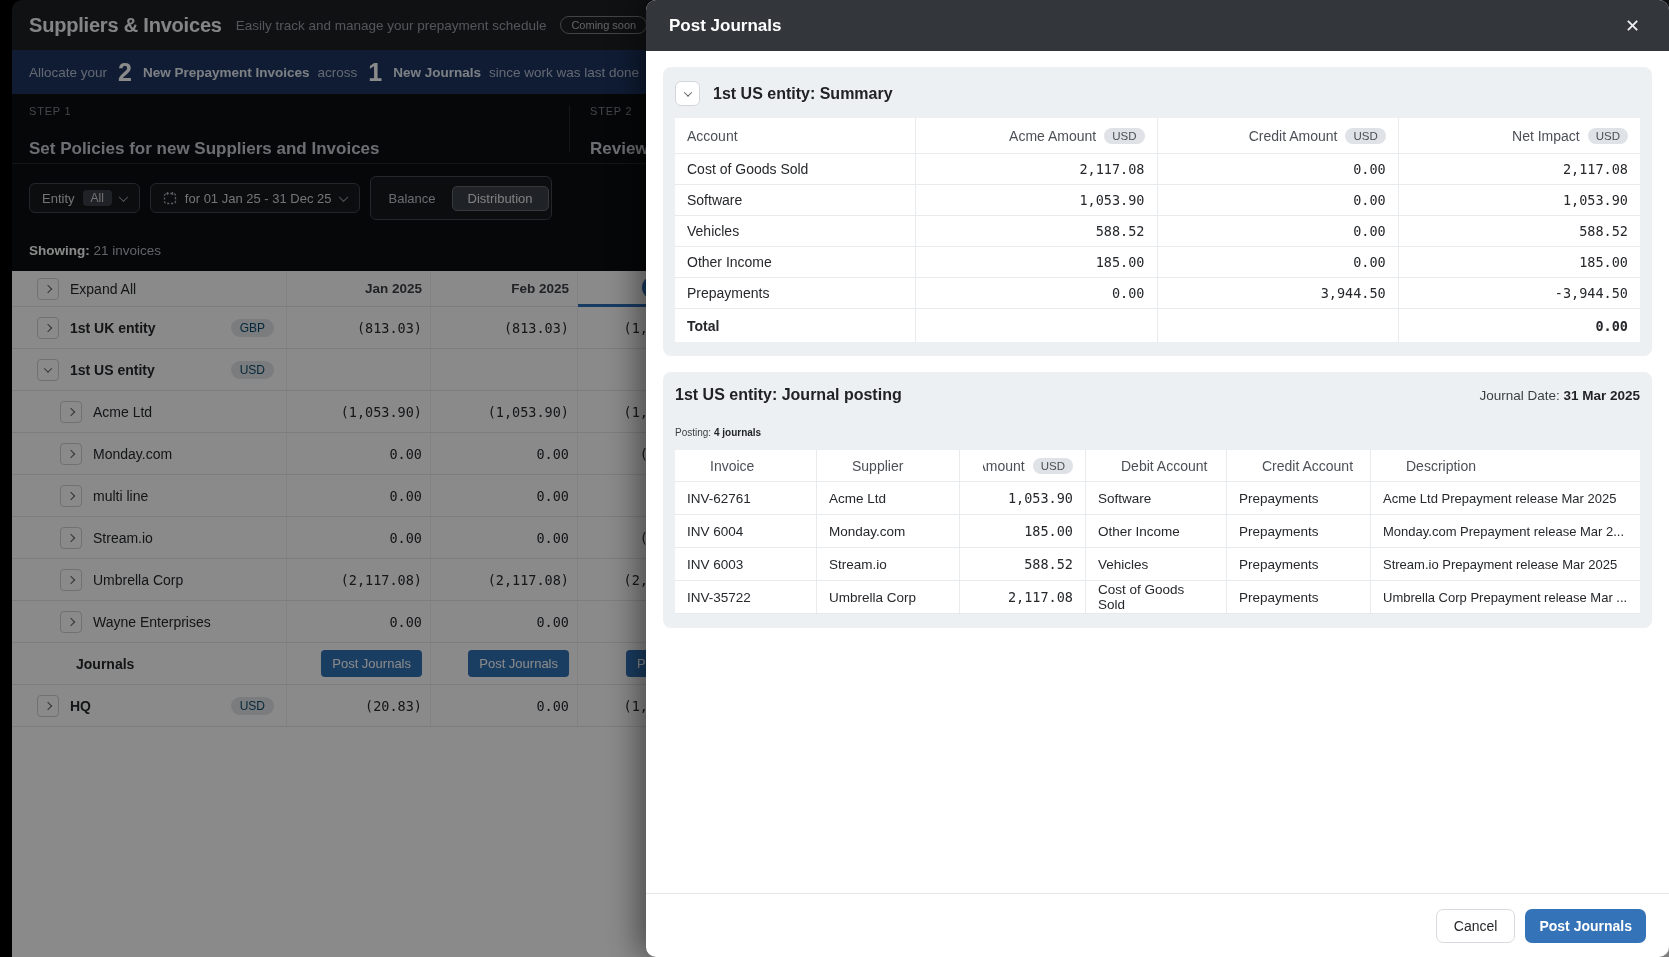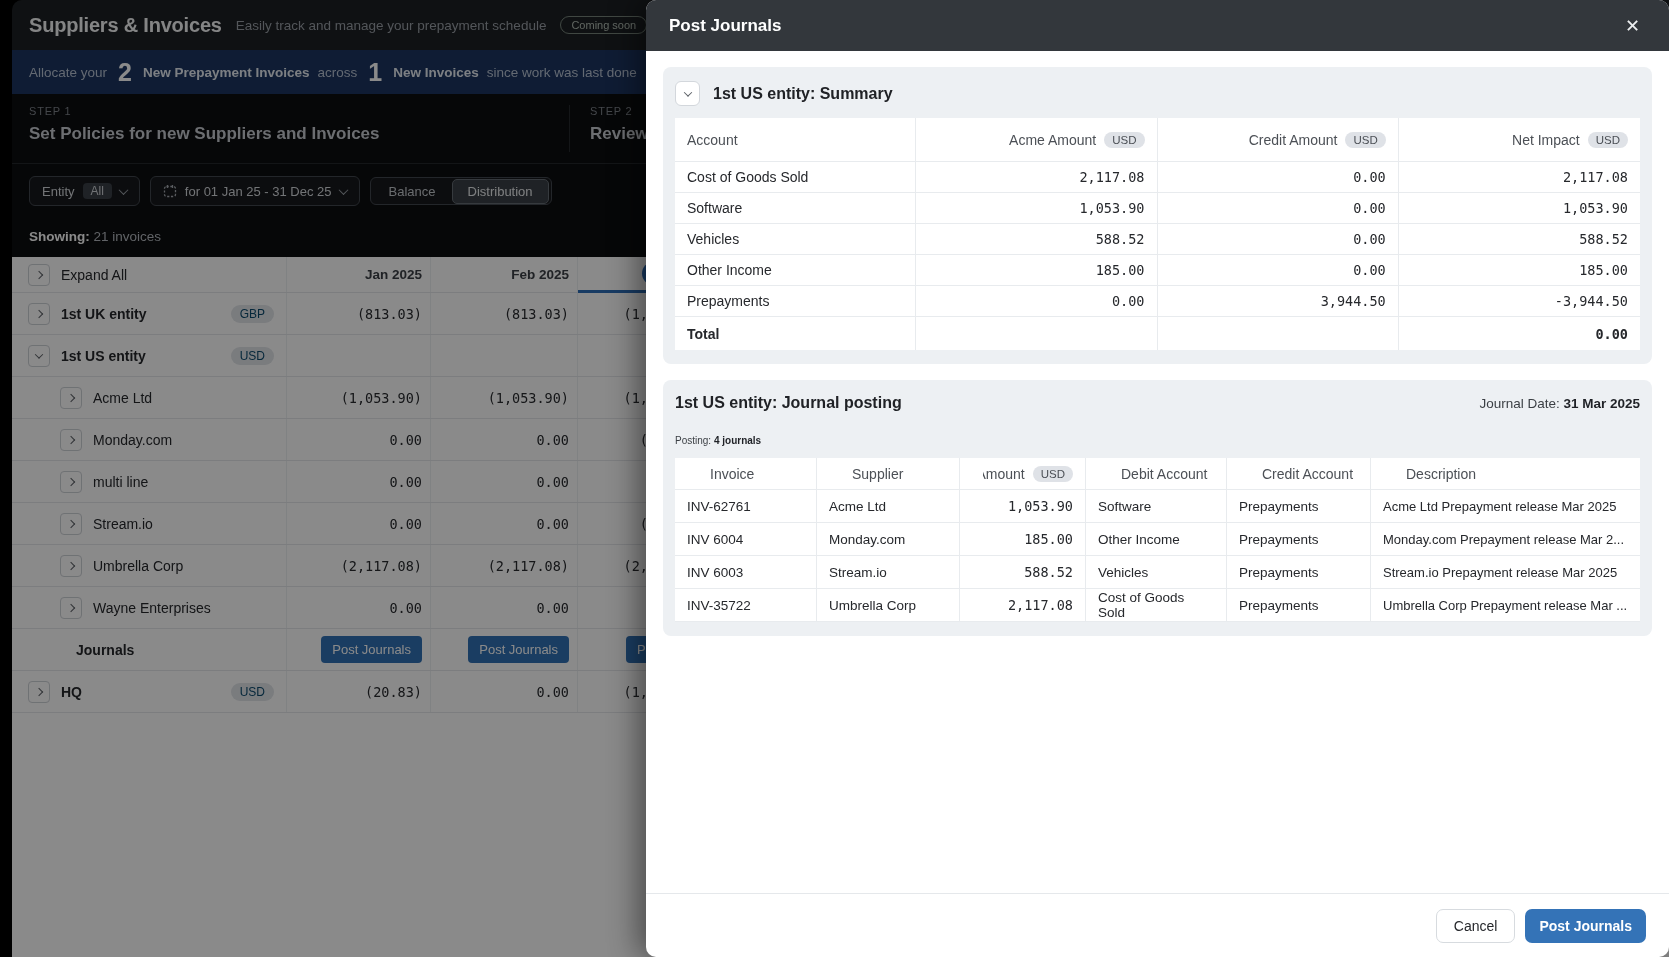--- a/index.html
+++ b/index.html
@@ -21,42 +21,42 @@
     color:#b7c2d3;font-size:13.5px;flex:none;white-space:nowrap;}
   .banner .bold{color:#e6ebf2;font-weight:bold;}
   .banner .big{font-size:25px;font-weight:800;color:#fff;margin:0 3px;line-height:1;}
   .info-i{width:16px;height:16px;border:1.5px solid #7d8da6;border-radius:50%;display:flex;
     align-items:center;justify-content:center;font-size:10px;color:#93a2b8;margin-left:4px;flex:none;
     font-style:italic;font-family:"Liberation Serif",serif;}
   .steps{display:flex;padding:11px 0 0 17px;border-bottom:1px solid #24272b;flex:none;height:70px;}
   .step1{width:540px;}
   .divider-v{width:1px;background:#26292e;margin-bottom:11px;}
   .step2{padding-left:20px;flex:1;overflow:hidden;}
-  .step-label{font-size:11px;color:#7e838a;letter-spacing:0.8px;margin-bottom:7px;}
+  .step-label{font-size:11px;color:#7e838a;letter-spacing:0.8px;margin-bottom:22px;}
   .step-title{font-size:17px;font-weight:bold;color:#c7cbd1;white-space:nowrap;}
   .filters{display:flex;align-items:center;gap:10px;padding:12px 17px;flex:none;}
   .ctl{display:flex;align-items:center;gap:8px;height:30px;padding:0 12px;border:1px solid #42474e;
     border-radius:6px;color:#d3d6da;font-size:13px;background:#17191d;cursor:pointer;}
   .mini-badge{background:#3a3f46;color:#cfd3d8;border-radius:4px;padding:1px 8px;font-size:12px;}
   .chev{display:inline-block;width:7px;height:7px;border-right:1.6px solid currentColor;
     border-bottom:1.6px solid currentColor;}
   .chev.down{transform:rotate(45deg) translate(-1px,-1px);}
   .chev.right{transform:rotate(-45deg);}
   .ctl .chev{color:#9aa0a7;}
-  .segmented{display:flex;align-items:center;height:28px;border:1px solid #42474e;border-radius:6px;
+  .segmented{display:flex;align-items:center;height:44px;border:1px solid #42474e;border-radius:6px;
     background:#17191d;padding:0 2px;}
   .seg{padding:4px 15px;font-size:13px;color:#c3c7cc;cursor:pointer;border:1px solid transparent;}
   .seg.selected{background:#3a4046;border:1px solid #646b73;border-radius:5px;color:#e8eaed;}
   .showing{padding:11px 17px 13px;font-size:13.5px;color:#b3b8be;flex:none;}
   .showing .bold{color:#fff;font-weight:bold;}
   .sheet{background:#fff;flex:1;color:#26282c;overflow:hidden;}
   .trow{display:grid;grid-template-columns:274px 144px 147px 135px;align-items:center;height:42px;
     border-bottom:1px solid #e5e8eb;font-size:14px;}
   .trow.head{height:36px;}
-  .cell-name{display:flex;align-items:center;gap:11px;padding-left:16px;height:100%;}
+  .cell-name{display:flex;align-items:center;gap:11px;padding-left:25px;height:100%;}
   .cell-name.lvl2{padding-left:48px;}
   .cell-name .nm{color:#26282c;}
   .cell-name .nm.b{font-weight:bold;}
   .expander{width:22px;height:22px;border:1px solid #ced2d7;border-radius:4px;display:flex;
     align-items:center;justify-content:center;color:#5b5f65;background:#fff;flex:none;cursor:pointer;}
   .expander .chev{width:6px;height:6px;}
   .cur-badge{margin-left:auto;margin-right:12px;background:#e2e5e9;color:#0c4a6e;font-size:12px;
     border-radius:999px;padding:2px 9px;}
   .cell-num{font-family:"DejaVu Sans Mono",monospace;font-size:13.5px;text-align:right;
     padding-right:8px;color:#292b2f;height:100%;display:flex;align-items:center;
@@ -92,21 +92,21 @@
   .card-head{display:flex;align-items:center;gap:13px;}
   .collapse-btn{width:25px;height:25px;background:#fff;border:1px solid #d3d7dc;border-radius:6px;
     display:flex;align-items:center;justify-content:center;color:#5b5f65;cursor:pointer;}
   .collapse-btn .chev{width:6px;height:6px;}
   .card-title{font-size:16px;font-weight:bold;color:#202226;}
   .usd-badge{background:#dfe2e7;color:#4b4f55;font-size:11.5px;border-radius:999px;padding:2px 8px;
     margin-left:8px;font-family:"Liberation Sans",sans-serif;font-weight:normal;}
   .stable{margin-top:12px;background:#fff;}
   .srow{display:grid;grid-template-columns:1fr 1fr 1fr 1fr;align-items:stretch;height:31px;
     border-bottom:1px solid #e8ebee;}
-  .srow.shead{height:44px;}
+  .srow.shead{height:36px;}
   .scell{display:flex;align-items:center;border-right:1px solid #e8ebee;padding:0 12px;
     font-size:14px;color:#26282c;}
   .scell:last-child{border-right:none;}
   .scell.r{justify-content:flex-end;}
   .shead .scell{color:#4c5056;}
   .scell.val{font-family:"DejaVu Sans Mono",monospace;font-size:13.5px;}
   .srow.total{height:33px;border-bottom:none;}
   .srow.total .scell{font-weight:bold;}
   .card-title-row{display:flex;align-items:center;justify-content:space-between;}
   .jdate{font-size:13.5px;color:#3b3f44;margin-left:44px;}
@@ -144,21 +144,21 @@
         <span class="app-sub">Easily track and manage your prepayment schedule</span>
         <span class="coming-soon">Coming soon</span>
       </div>
 
       <div class="banner">
         <span>Allocate your</span>
         <span class="big">2</span>
         <span class="bold">New Prepayment Invoices</span>
         <span>across</span>
         <span class="big">1</span>
-        <span class="bold">New Invoices</span>
+        <span class="bold">New Journals</span>
         <span>since work was last done</span>
         <span class="info-i">i</span>
       </div>
 
       <div class="steps">
         <div class="step1">
           <div class="step-label">STEP 1</div>
           <div class="step-title">Set Policies for new Suppliers and Invoices</div>
         </div>
         <div class="divider-v"></div>

